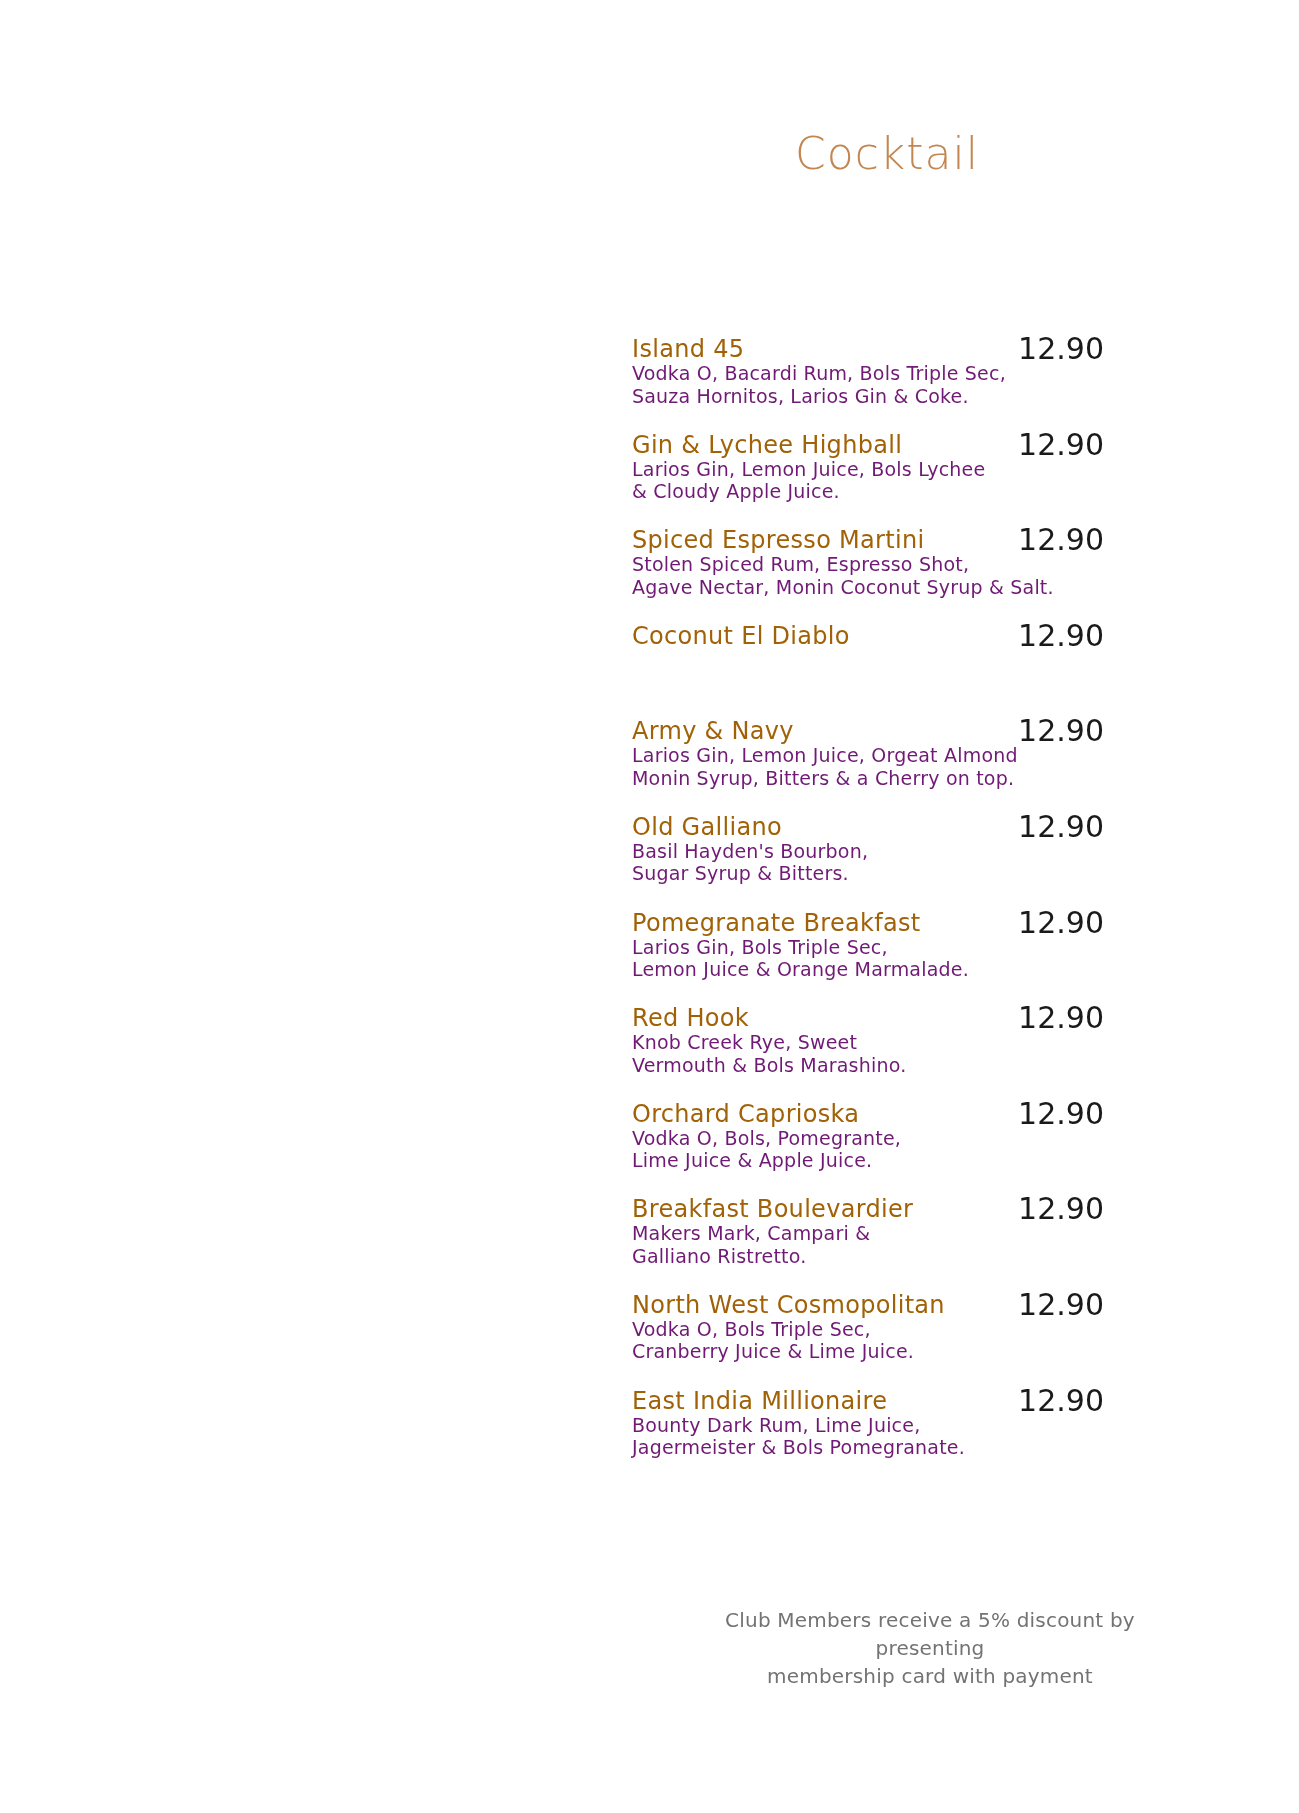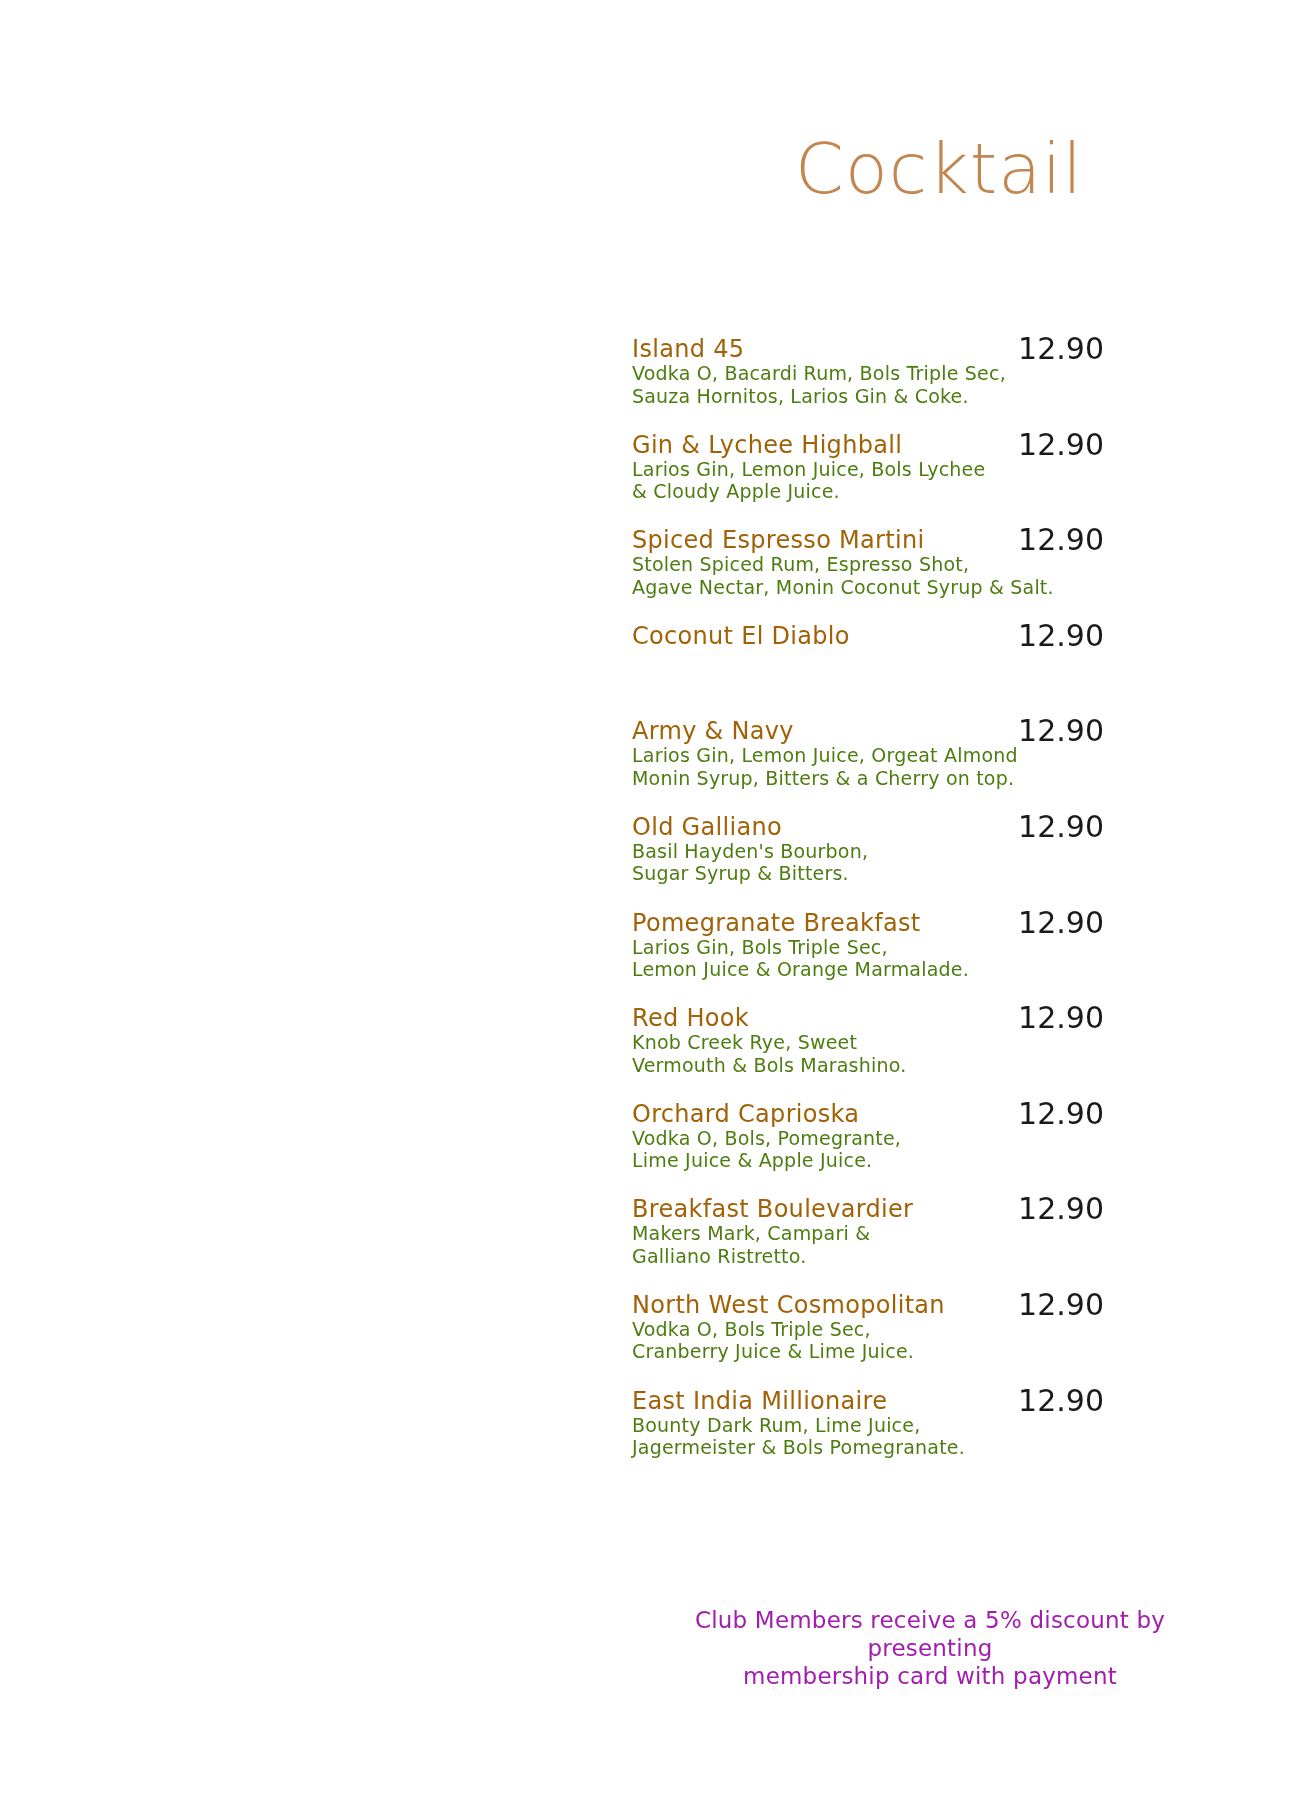--- a/index.html
+++ b/index.html
@@ -1,26 +1,26 @@
 <!DOCTYPE html>
 <html><head>
 <meta charset="utf-8">
 <style>
   html, body { margin: 0; padding: 0; background: #ffffff; }
   body { width: 1299px; height: 1813px; position: relative; overflow: hidden;
          font-family: "DejaVu Sans", sans-serif; color: #1e1e1e; }
-  .title { position: absolute; left: 795px; top: 128px; font-size: 70px; font-weight: 300;
+  .title { position: absolute; left: 795px; top: 128px; font-size: 44px; font-weight: 300;
            letter-spacing: 1px; color: #c38650; font-family: "DejaVu Sans", sans-serif; }
   .menu { position: absolute; left: 632px; top: 336px; width: 472px; }
   .item { position: relative; height: 95.6px; }
   .name { font-size: 24px; line-height: 26px; color: #a16207; letter-spacing: 0.3px; white-space: nowrap; }
   .price { position: absolute; right: 0; top: 0; font-size: 30px; line-height: 26px; color: #1a1a1a; }
-  .desc { font-size: 19px; line-height: 22.5px; color: #4d7c0f; letter-spacing: 0.2px; white-space: pre-line; }
+  .desc { font-size: 19px; line-height: 22.5px; color: #701a75; letter-spacing: 0.2px; white-space: pre-line; }
   .footer { position: absolute; left: 680px; width: 500px; top: 1606px; text-align: center;
-            font-size: 23px; line-height: 28px; color: #a21caf; letter-spacing: 0.2px; }
+            font-size: 20px; line-height: 28px; color: #737373; letter-spacing: 0.2px; }
 </style>
 </head>
 <body>
 
 <div class="title">Cocktail</div>
 
 <div class="menu">
   <div class="item">
     <div class="name">Island 45</div>
     <div class="price">12.90</div>

